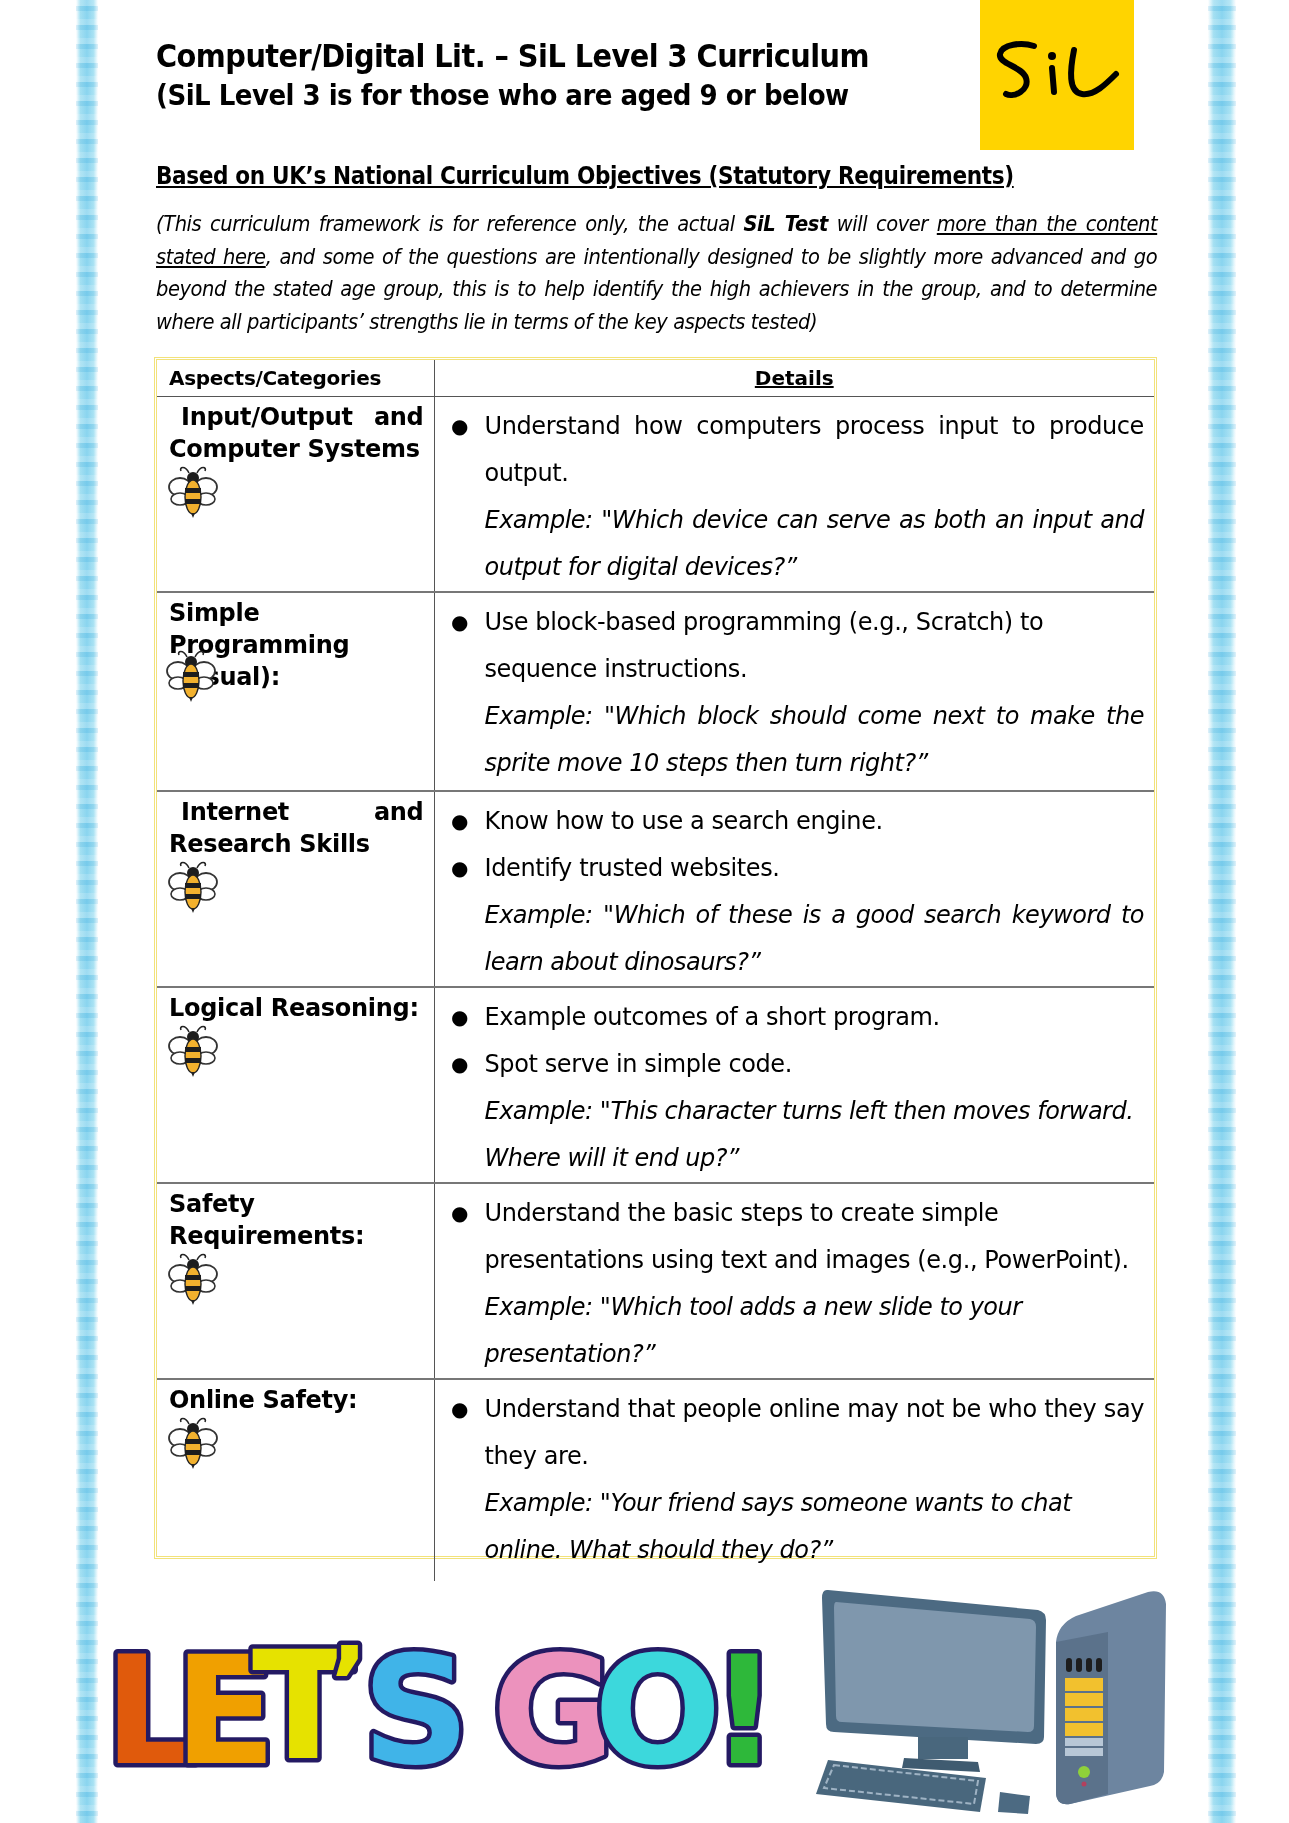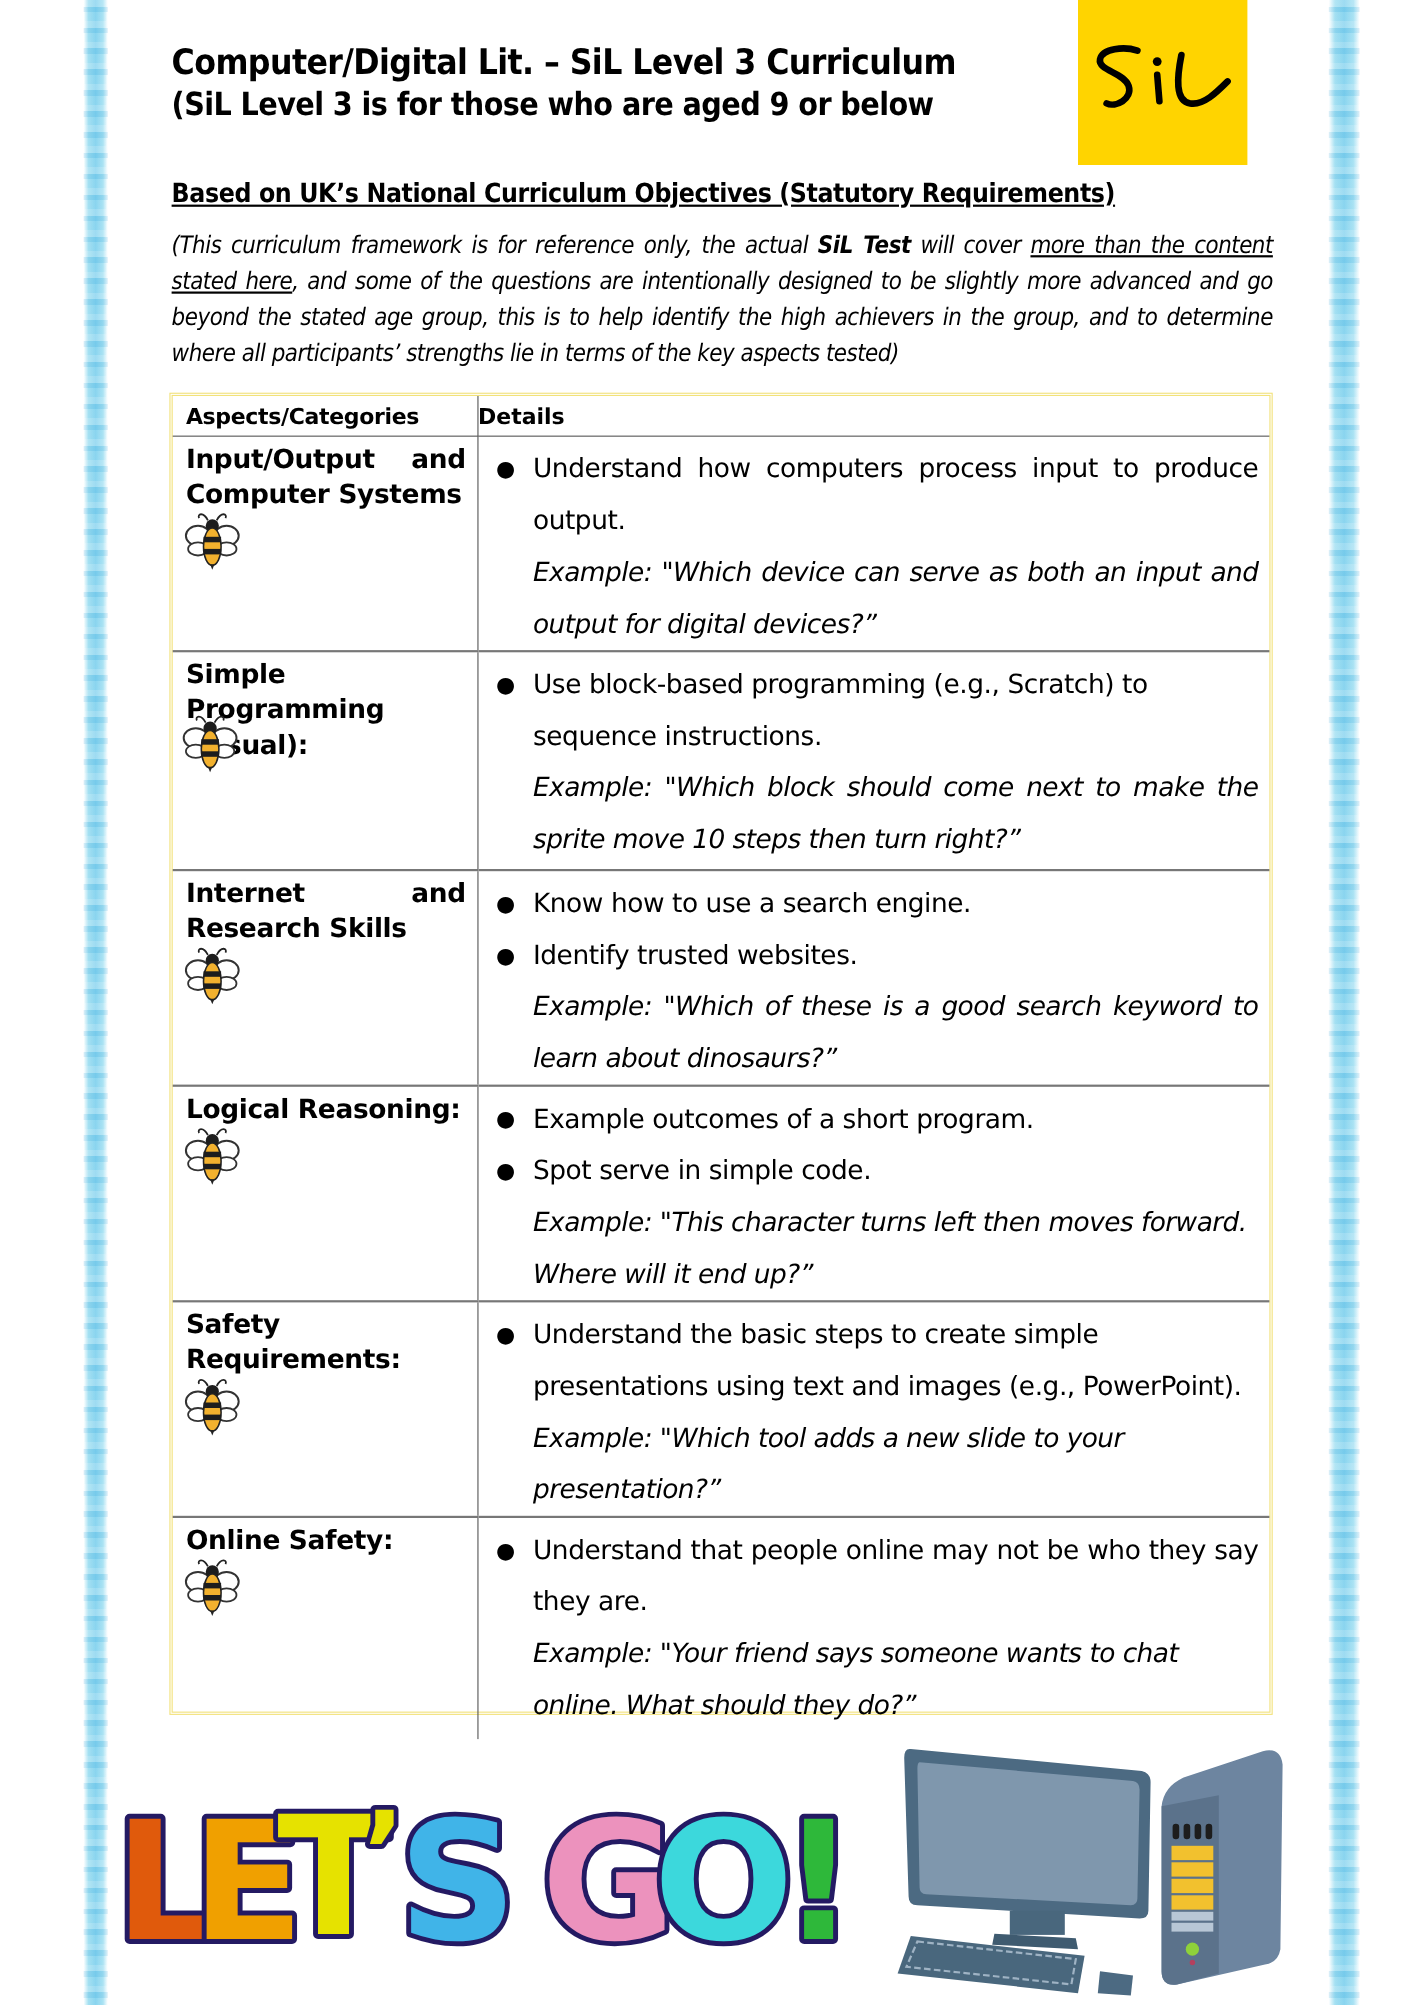--- a/index.html
+++ b/index.html
@@ -61,29 +61,29 @@
     border-collapse: collapse; width: 997px; table-layout: fixed;
   }
   td, th { vertical-align: top; padding: 0; }
   col.c1 { width: 277px; }
   col.c2 { width: 720px; }
   .hdr th {
     font-weight: bold; font-size: 20px; height: 36px; line-height: 36px;
     border-bottom: 1px solid #555;
   }
   .hdr th.h1 { text-align: left; padding-left: 12px; border-right: 1px solid #555; letter-spacing: -0.3px; }
-  .hdr th.h2 { text-align: left; }
+  .hdr th.h2 { text-align: center; text-decoration: underline; }
   tr.row td { border-bottom: 2px solid #777; }
   tr.row:last-child td { border-bottom: none; }
   td.cat {
     border-right: 1px solid #555; padding: 4px 10px 0 12px;
     font-weight: bold; font-size: 24px; line-height: 32px; text-align: justify;
     text-align-last: left; letter-spacing: -0.3px;
   }
-  td.cat .just { text-align-last: justify; display: block; }
+  td.cat .just { text-align-last: justify; display: block; margin-left: 12px; }
   .bee { display: block; width: 56px; height: 56px; margin-left: -4px; margin-top: -2px; }
   td.det { padding: 6px 10px 0 0; font-size: 24px; }
   .line {
     display: flex; line-height: 47px; letter-spacing: -0.4px;
   }
   .bullet { width: 50px; text-align: center; flex: none; font-size: 20px; }
   .txt { flex: 1; }
   .ex { font-style: italic; padding-left: 50px; line-height: 47px; letter-spacing: -0.5px; }
 
   .letsgo { position: absolute; left: 104px; top: 1618px; }

